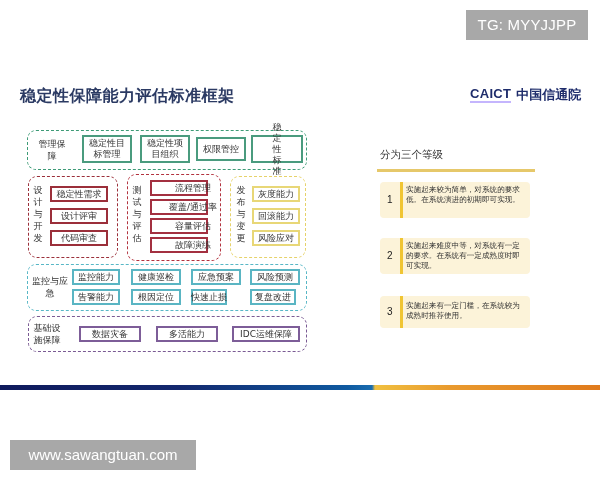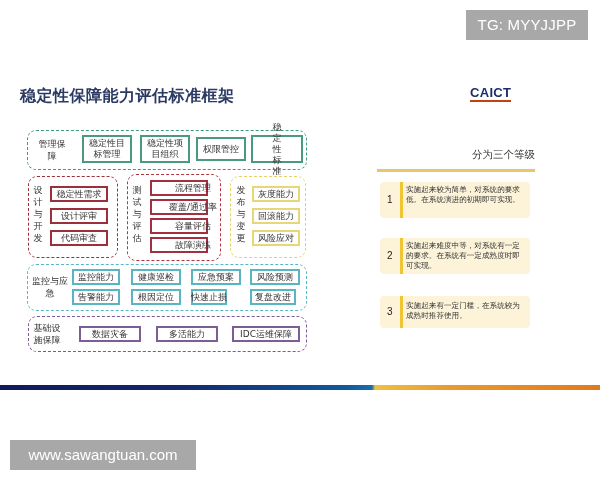--- a/index.html
+++ b/index.html
@@ -19,21 +19,21 @@
 
   .page-title {
     position: absolute; left: 20px; top: 86px; font-size: 16px; font-weight: bold;
     color: #2b3a63; letter-spacing: 0.5px;
   }
   .logo {
     position: absolute; left: 470px; top: 86px; display: flex; align-items: center; gap: 5px;
   }
   .logo-mark {
     font-family: "Liberation Sans", sans-serif; font-weight: bold; font-size: 13px;
-    color: #1e2c6b; border-bottom: 2px solid #c2410c; line-height: 13px; padding-bottom: 1px;
+    color: #1e2c6b; border-bottom: 2px solid #c4b5fd; line-height: 13px; padding-bottom: 1px;
     letter-spacing: 0.3px;
   }
   .logo-cn { font-size: 13px; font-weight: bold; color: #1e2c6b; }
 
   
   .group {
     position: absolute; border: 1.5px dashed; border-radius: 9px;
   }
   .g-mgmt { left: 27px; top: 130px; width: 280px; height: 40px; border-color: #3e9b77; }
   .g-dev  { left: 28px; top: 176px; width: 90px; height: 82px; border-color: #9b2f3a; }
@@ -54,21 +54,21 @@
   }
   .i-mgmt { border-color: #4a9b7e; }
   .i-dev  { border-color: #9b2f3a; }
   .i-test { border-color: #a33040; padding-left: 28px; }
   .i-rel  { border-color: #e8d777; }
   .i-mon  { border-color: #5ab5c3; }
   .i-infra{ border-color: #7d5d98; }
 
   
   .levels-title {
-    position: absolute; left: 380px; top: 148px; width: 155px; text-align: right;
+    position: absolute; left: 380px; top: 148px; width: 155px; text-align: left;
     font-size: 10.5px; color: #333;
   }
   .levels-rule {
     position: absolute; left: 377px; top: 169px; width: 158px; height: 3px; background: #e6c86a;
   }
   .level-card {
     position: absolute; left: 380px; width: 150px; background: #fcf3d9; border-radius: 4px;
   }
   .level-num {
     position: absolute; left: 7px; font-size: 10px; color: #222; font-family: "Liberation Sans", sans-serif;
@@ -85,20 +85,21 @@
 </style>
 </head>
 <body>
 
 <div class="watermark-top">TG: MYYJJPP</div>
 <div class="watermark-bottom">www.sawangtuan.com</div>
 
 <div class="page-title">稳定性保障能力评估标准框架</div>
 <div class="logo">
   <span class="logo-mark">CAICT</span>
+  <span class="logo-cn">中国信通院</span>
 </div>
 
 <div class="group g-mgmt"></div>
 <div class="glabel" style="left:38px;top:138px;width:28px;">
   <span>管理保障</span>
 </div>
 <div class="item i-mgmt" style="left:82px;top:135px;width:50px;height:28px;white-space:normal;padding:0 2px;">稳定性目标管理</div>
 <div class="item i-mgmt" style="left:140px;top:135px;width:50px;height:28px;white-space:normal;padding:0 2px;">稳定性项目组织</div>
 <div class="item i-mgmt" style="left:196px;top:137px;width:50px;height:24px;">权限管控</div>
 <div class="item i-mgmt" style="left:251px;top:135px;width:50px;height:28px;white-space:normal;padding:0 24px;">稳定性标准</div>

